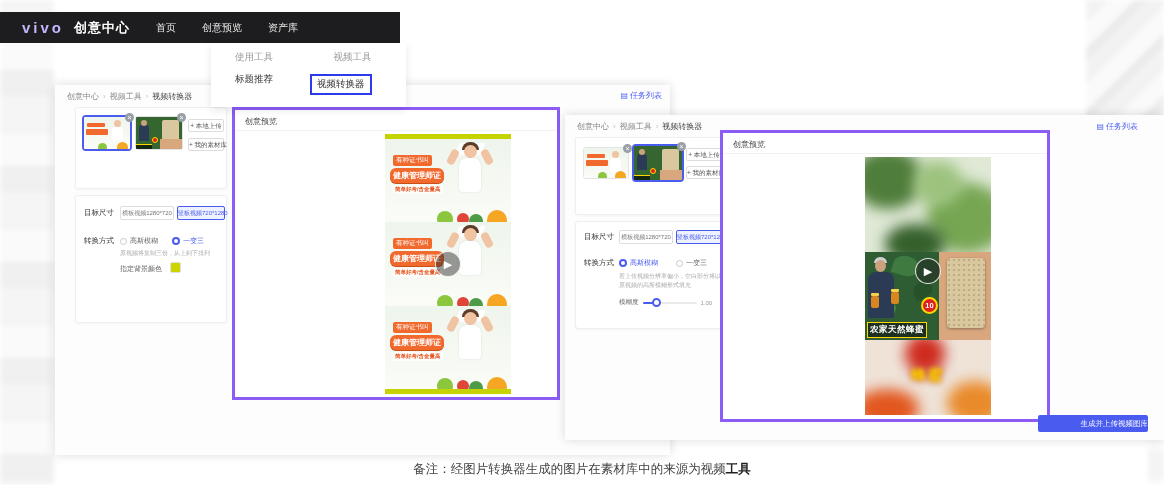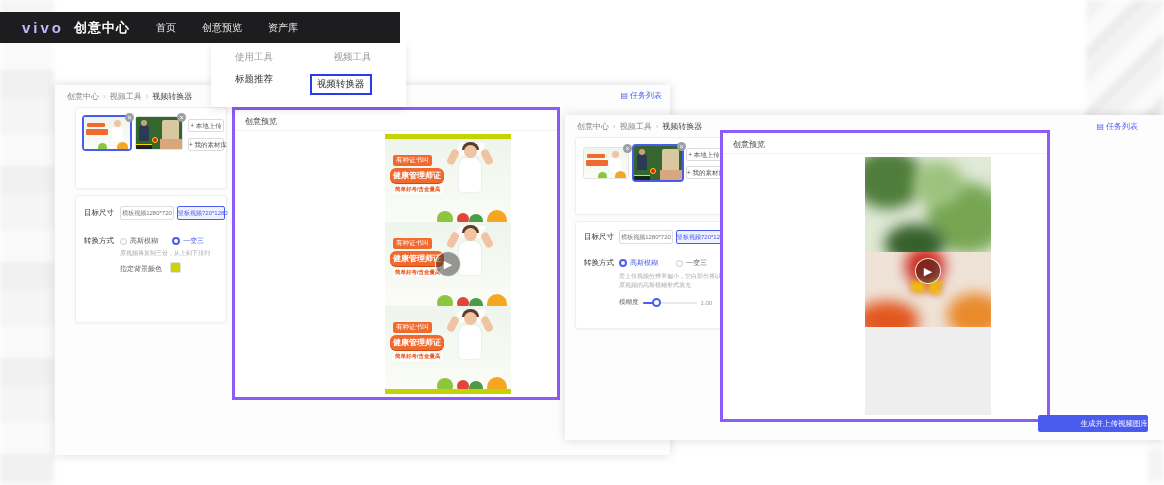--- a/index.html
+++ b/index.html
@@ -379,27 +379,44 @@
     <div class="pv-card" style="left:155px; top:15px; width:330px; height:292px;">
       <div class="pv-title">创意预览</div>
       <div class="pv-div"></div>
       <div class="video-b">
         <div class="blurzone bz-top">
           <i class="blob g1"></i>
             <i class="blob g2"></i>
             <i class="blob g4"></i>
             <i class="blob g3"></i>
         </div>
+        <div class="mid">
+          <i class="leaf lf1"></i>
+            <i class="leaf lf2"></i>
+            <i class="leaf lf3"></i>
+          <i class="comb-hand"></i>
+            <i class="comb"></i>
+          <i class="man-body"></i>
+            <i class="man-hairm"></i>
+            <i class="man-head"></i>
+          <i class="jar j1"></i>
+            <i class="jar j2"></i>
+          <span class="badge10">10</span>
+          <span class="honey-label">农家天然蜂蜜</span>
+        </div>
         <div class="blurzone bz-bot">
           <i class="blob r1"></i>
             <i class="blob r2"></i>
             <i class="blob r3"></i>
           <span class="honey-word">蜂蜜</span>
         </div>
         <div class="play pb">▶</div>
       </div>
     </div>
 
     <button class="gen-btn">生成并上传视频图库</button>
   </div>
 
+  <div class="caption">
+    <span>备注：经图片转换器生成的图片在素材库中的来源为视频</span><b>工具</b>
+  </div>
 
 </div>
 
 </body></html>

